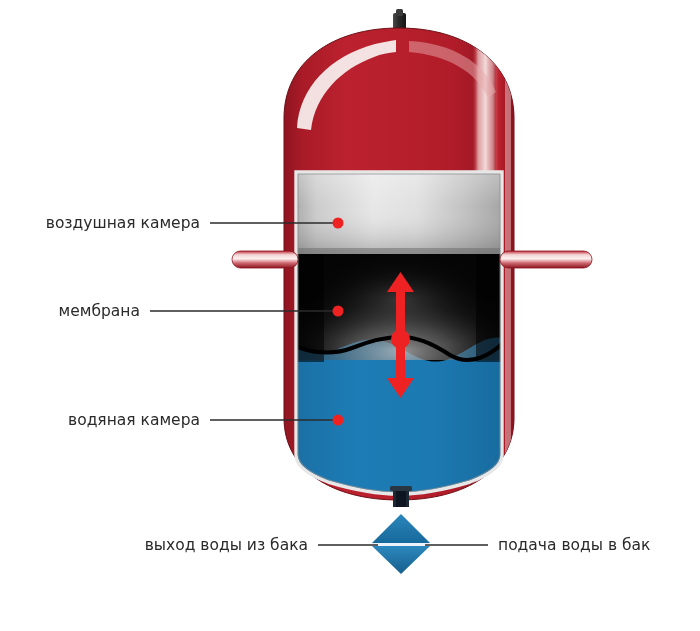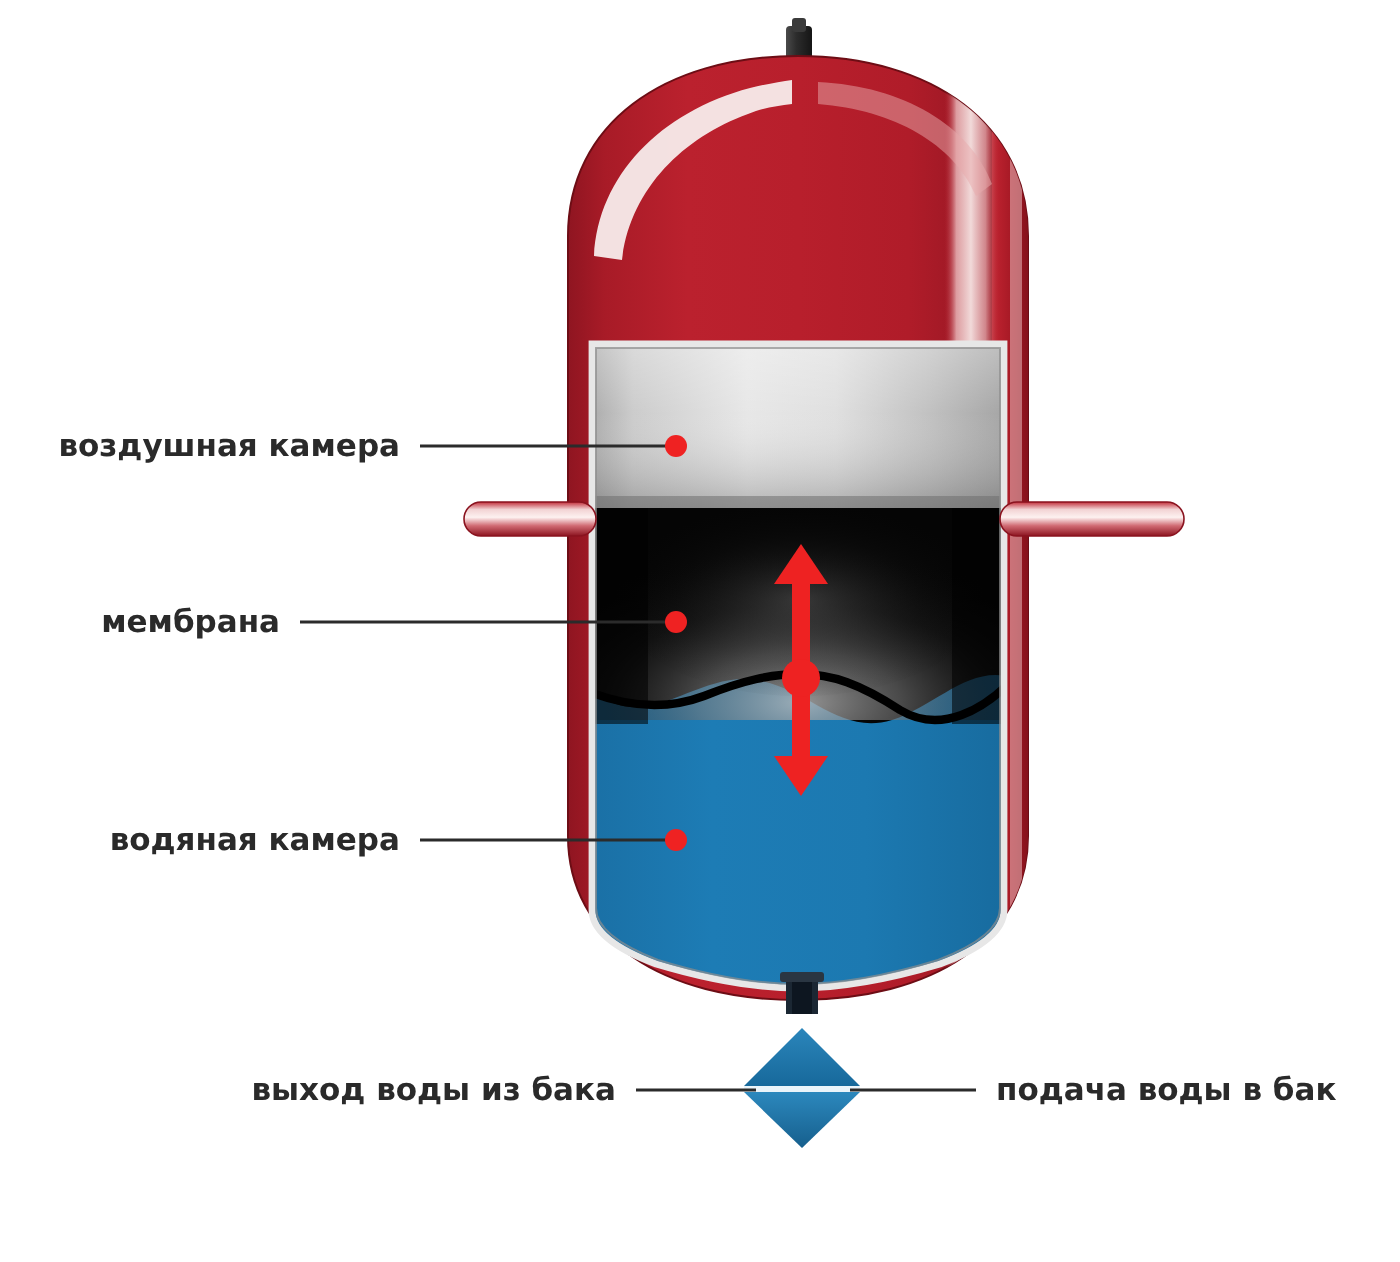--- a/index.html
+++ b/index.html
@@ -13,21 +13,20 @@
     position: relative;
     overflow: hidden;
     font-family: "DejaVu Sans", "Liberation Sans", sans-serif;
   }
   #diagram-root {
     position: absolute;
     left: 0;
     top: 0;
     width: 700px;
     height: 631px;
-    font-weight: bold;
   }
   svg.diagram-svg {
     display: block;
     width: 700px;
     height: 631px;
   }
   text.lbl {
     font-family: "DejaVu Sans", "Liberation Sans", sans-serif;
     font-size: 15.5px;
     fill: #2a2a2a;

